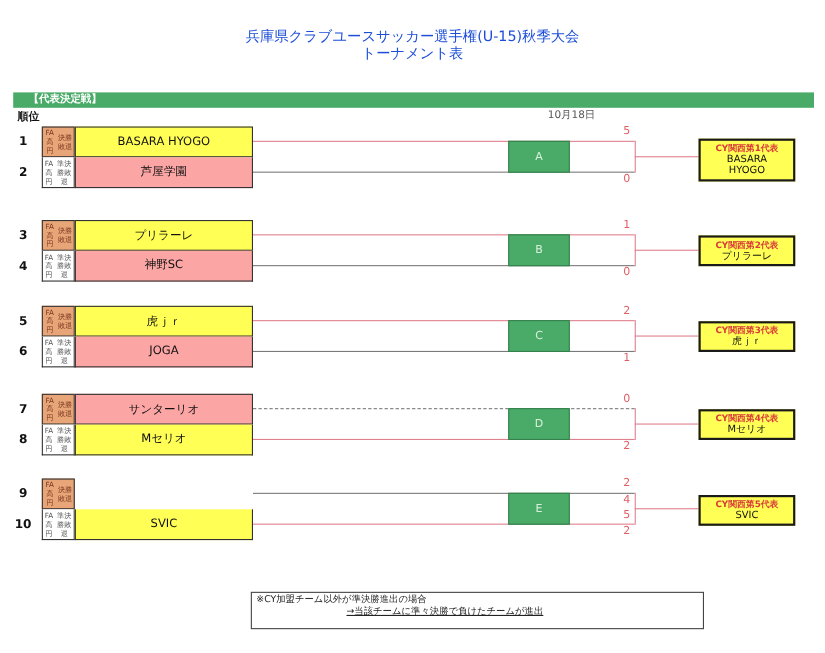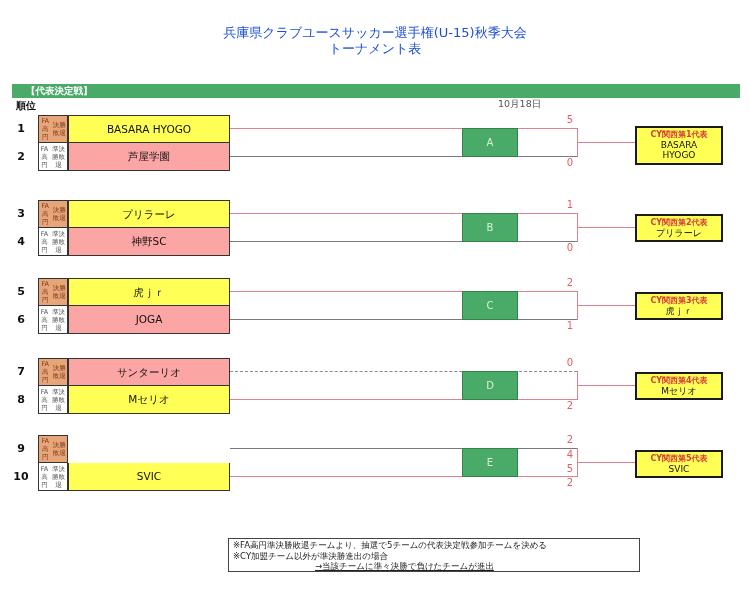--- a/index.html
+++ b/index.html
@@ -170,18 +170,17 @@
   <div class="score" style="top:434px">2</div>
   <div class="score" style="top:449px">4</div>
   <div class="score" style="top:463px">5</div>
   <div class="score" style="top:477px">2</div>
   <div class="rep" style="top:450px">
     <div class="rt">CY関西第5代表</div>
     <div class="rn">SVIC</div>
   </div>
 
   <div class="notes">
-    <div>※FA高円準決勝敗退チームより、抽選で5チームの代表決定戦参加チームを決める</div>
     <div>※CY加盟チーム以外が準決勝進出の場合</div>
     <div class="n3">→当該チームに準々決勝で負けたチームが進出</div>
   </div>
 
 </div>
 
 </body></html>

